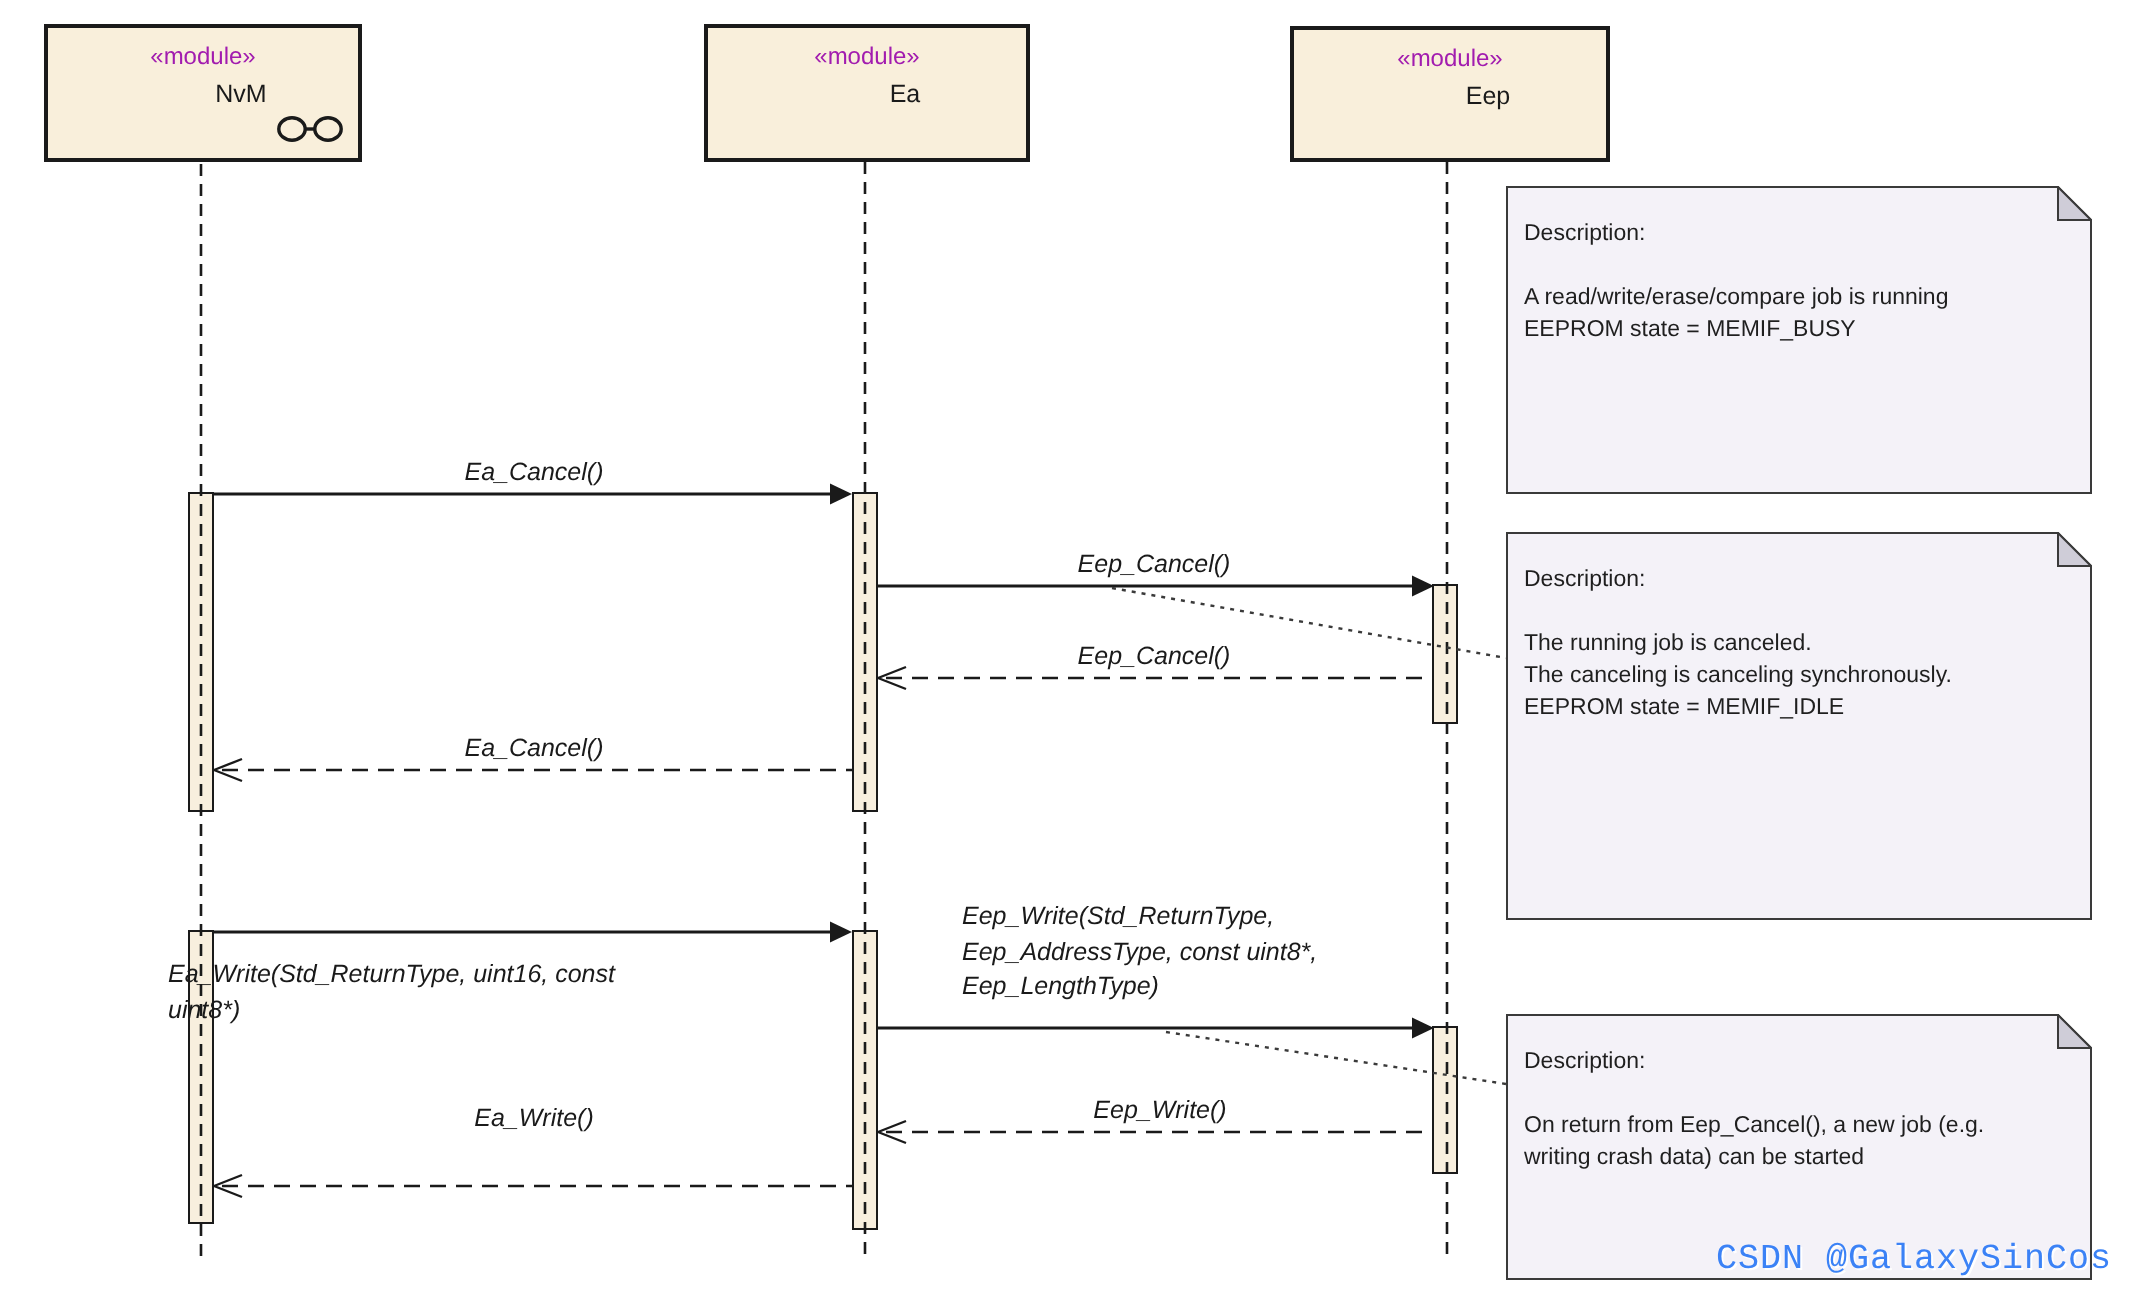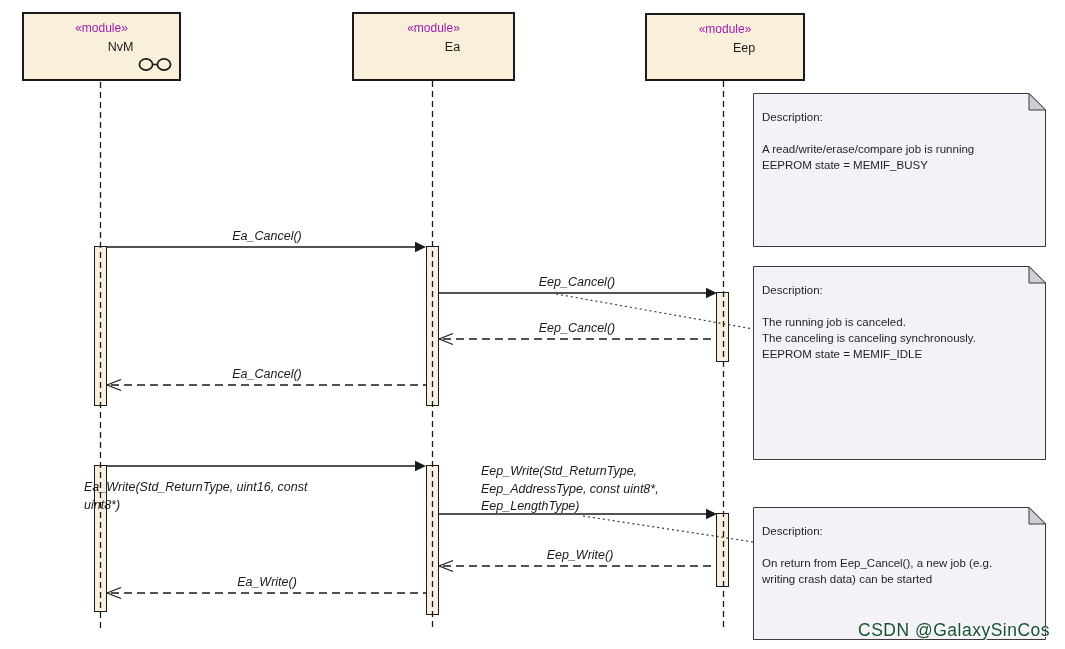--- a/index.html
+++ b/index.html
@@ -50,23 +50,24 @@
   .note svg{position:absolute;left:0;top:0;}
   .note-body{
     position:absolute;left:9px;top:16px;right:12px;
     font-size:11.5px;line-height:16px;color:#1f1f1f;
   }
   .note-line{min-height:16px;white-space:nowrap;}
   
   .watermark{
     position:absolute;left:858px;top:620px;z-index:6;
     font-size:17.5px;letter-spacing:0.5px;
-    color:#14532d;
+    color:#3b82f6;
     text-shadow:1px 1px 0 rgba(255,255,255,0.95);
     white-space:nowrap;
+    font-family:Liberation Mono, monospace;
   }
 </style>
 </head>
 <body>
 
 <svg id="wires" width="1065" height="649" viewBox="0 0 1065 649">
 
   <g>
     <line x1="100.5" y1="82" x2="100.5" y2="631" stroke="#1a1a1a" stroke-width="1.3" stroke-dasharray="6,4"></line>
   </g>
@@ -159,28 +160,28 @@
 
 <div class="msg-label centered" style="left:267px; top:229px;">Ea_Cancel()</div>
 <div class="msg-label centered" style="left:577px; top:275px;">Eep_Cancel()</div>
 <div class="msg-label centered" style="left:577px; top:321px;">Eep_Cancel()</div>
 <div class="msg-label centered" style="left:267px; top:367px;">Ea_Cancel()</div>
 
 <div class="msg-label msg-multi" style="left:84px; top:447px;margin-top:32px;">
   <div class="msg-line">Ea_Write(Std_ReturnType, uint16, const</div>
   <div class="msg-line">uint8*)</div>
 </div>
-<div class="msg-label msg-multi" style="left:481px; top:450px;margin-top:13px;">
+<div class="msg-label msg-multi" style="left:481px; top:450px;">
   <div class="msg-line">Eep_Write(Std_ReturnType,</div>
   <div class="msg-line">Eep_AddressType, const uint8*,</div>
   <div class="msg-line">Eep_LengthType)</div>
 </div>
 
 <div class="msg-label centered" style="left:580px; top:548px;">Eep_Write()</div>
-<div class="msg-label centered" style="left:267px; top:575px;">Ea_Write()</div>
+<div class="msg-label centered" style="left:267px; top:552px;">Ea_Write()</div>
 
 <div class="note" style="left:753px; top:93px; height:154px;">
   <svg width="293" height="154" viewBox="0 0 293 154">
     <path d="M0.5,0.5 H276 L292.5,17 V153.5 H0.5 Z" fill="#f4f2f8" stroke="#3a3a3a" stroke-width="1"></path>
     <path d="M276,0.5 L276,17 L292.5,17 Z" fill="#cfcdd8" stroke="#3a3a3a" stroke-width="1"></path>
   </svg>
   <div class="note-body">
     <div class="note-line">Description:</div>
     <div class="note-line"></div>
     <div class="note-line">A read/write/erase/compare job is running</div>

